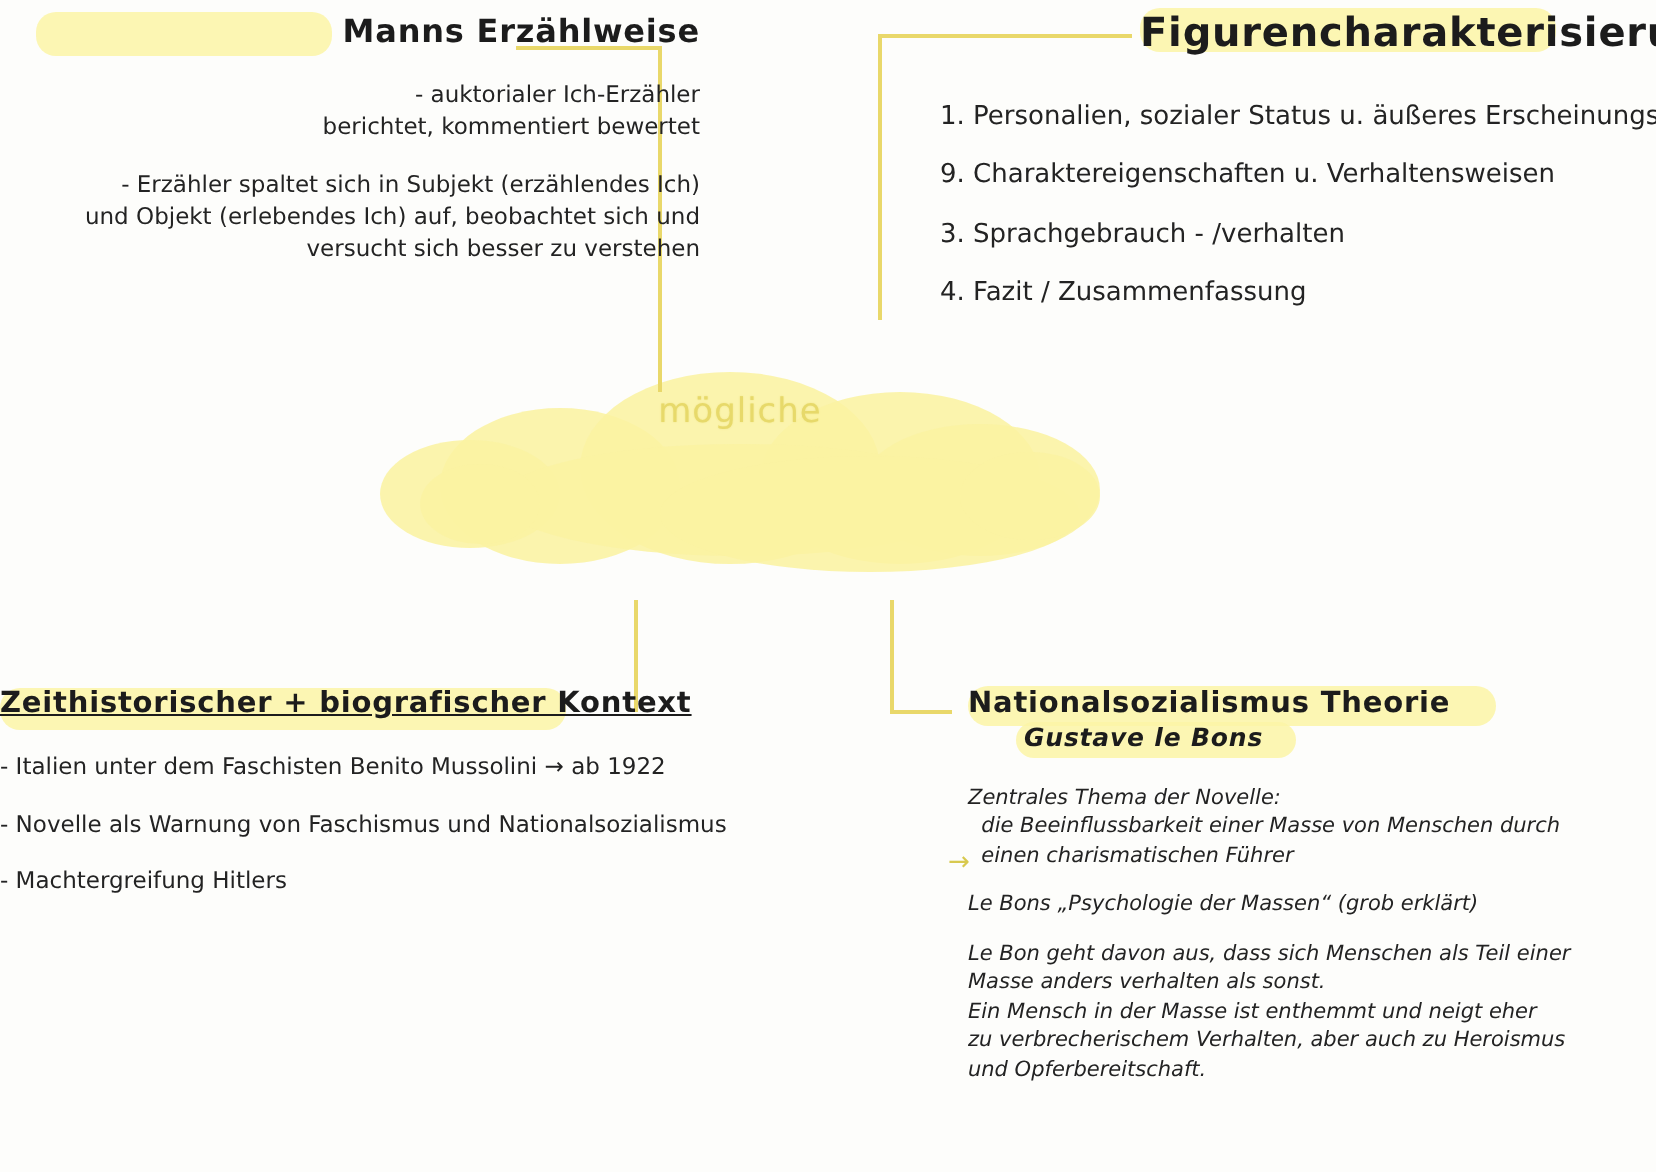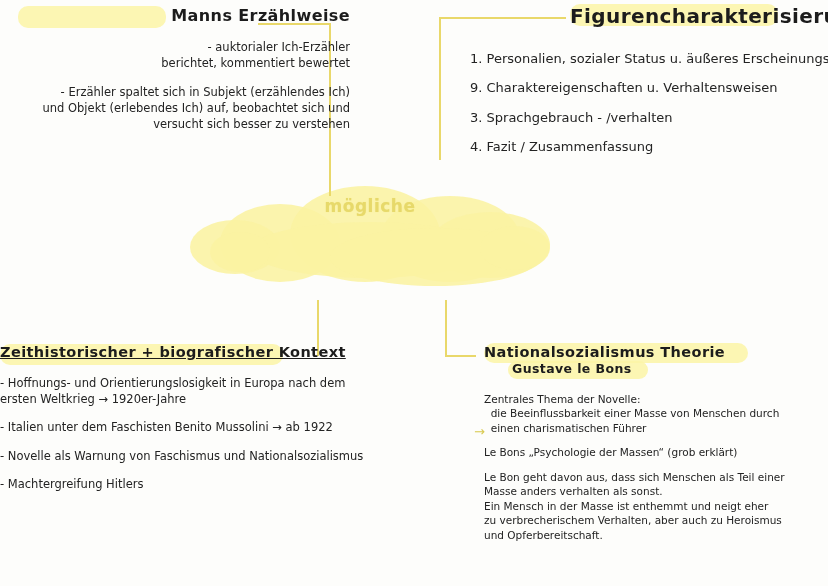--- a/index.html
+++ b/index.html
@@ -57,21 +57,21 @@
     opacity: 0.88;
   }
   #center-label {
     position: absolute;
     left: 180px;
     top: 196px;
     width: 380px;
     text-align: center;
     z-index: 4;
     color: #e7d96a;
-    font-weight: bold;
+    font-weight: normal;
     text-shadow: 0 0 1px #efe488;
   }
   #center-label .l1 { font-size: 17px; letter-spacing: 0.5px; }
   #center-label .l2 { font-size: 25px; letter-spacing: 0.5px; margin-top: 2px; }
 
   svg#connectors {
     position: absolute;
     left: 0; top: 0;
     width: 828px; height: 586px;
     z-index: 2;
@@ -93,23 +93,23 @@
   
   #n-bl { left: 0px; top: 344px; width: 430px; }
   #n-bl .title { font-size: 14.5px; text-decoration: underline; }
   #n-bl .body { font-size: 11.5px; margin-top: 16px; line-height: 1.35; }
   #n-bl .body .item { margin-bottom: 13px; }
   #hl-bl { left: 0px; top: 344px; width: 283px; height: 21px; }
 
   
   #n-br { left: 484px; top: 344px; width: 344px; }
   #n-br .title { font-size: 14.5px; }
-  #n-br .subtitle { font-size: 12.5px; padding-left: 28px; margin-top: 1px; }
+  #n-br .subtitle { font-size: 12.5px; padding-left: 28px; margin-top: 1px; font-style: italic; }
   #n-br .body { font-size: 10.5px; margin-top: 16px; line-height: 1.38; }
-  #n-br .body .item { margin-bottom: 10px; }
+  #n-br .body .item { margin-bottom: 10px; font-style: italic; }
   #hl-br1 { left: 484px; top: 343px; width: 264px; height: 20px; }
   #hl-br2 { left: 508px; top: 361px; width: 140px; height: 18px; }
   #arrow-br {
     position: absolute;
     left: 474px; top: 424px;
     color: #d8c94f;
     font-size: 13px;
     z-index: 4;
   }
 </style>
@@ -166,21 +166,20 @@
       <div>9. Charaktereigenschaften u. Verhaltensweisen</div>
       <div>3. Sprachgebrauch - /verhalten</div>
       <div>4. Fazit / Zusammenfassung</div>
     </div>
   </div>
 
   <div class="hl" id="hl-bl"></div>
   <div class="node" id="n-bl">
     <div class="title">Zeithistorischer + biografischer Kontext</div>
     <div class="body">
-      <div class="item">- Hoffnungs- und Orientierungslosigkeit in Europa nach dem<br>ersten Weltkrieg → 1920er-Jahre</div>
       <div class="item">- Italien unter dem Faschisten Benito Mussolini →  ab  1922</div>
       <div class="item">- Novelle als Warnung von Faschismus und Nationalsozialismus</div>
       <div class="item">- Machtergreifung Hitlers</div>
     </div>
   </div>
 
   <div class="hl" id="hl-br1"></div>
   <div class="hl" id="hl-br2"></div>
   <div id="arrow-br">→</div>
   <div class="node" id="n-br">

